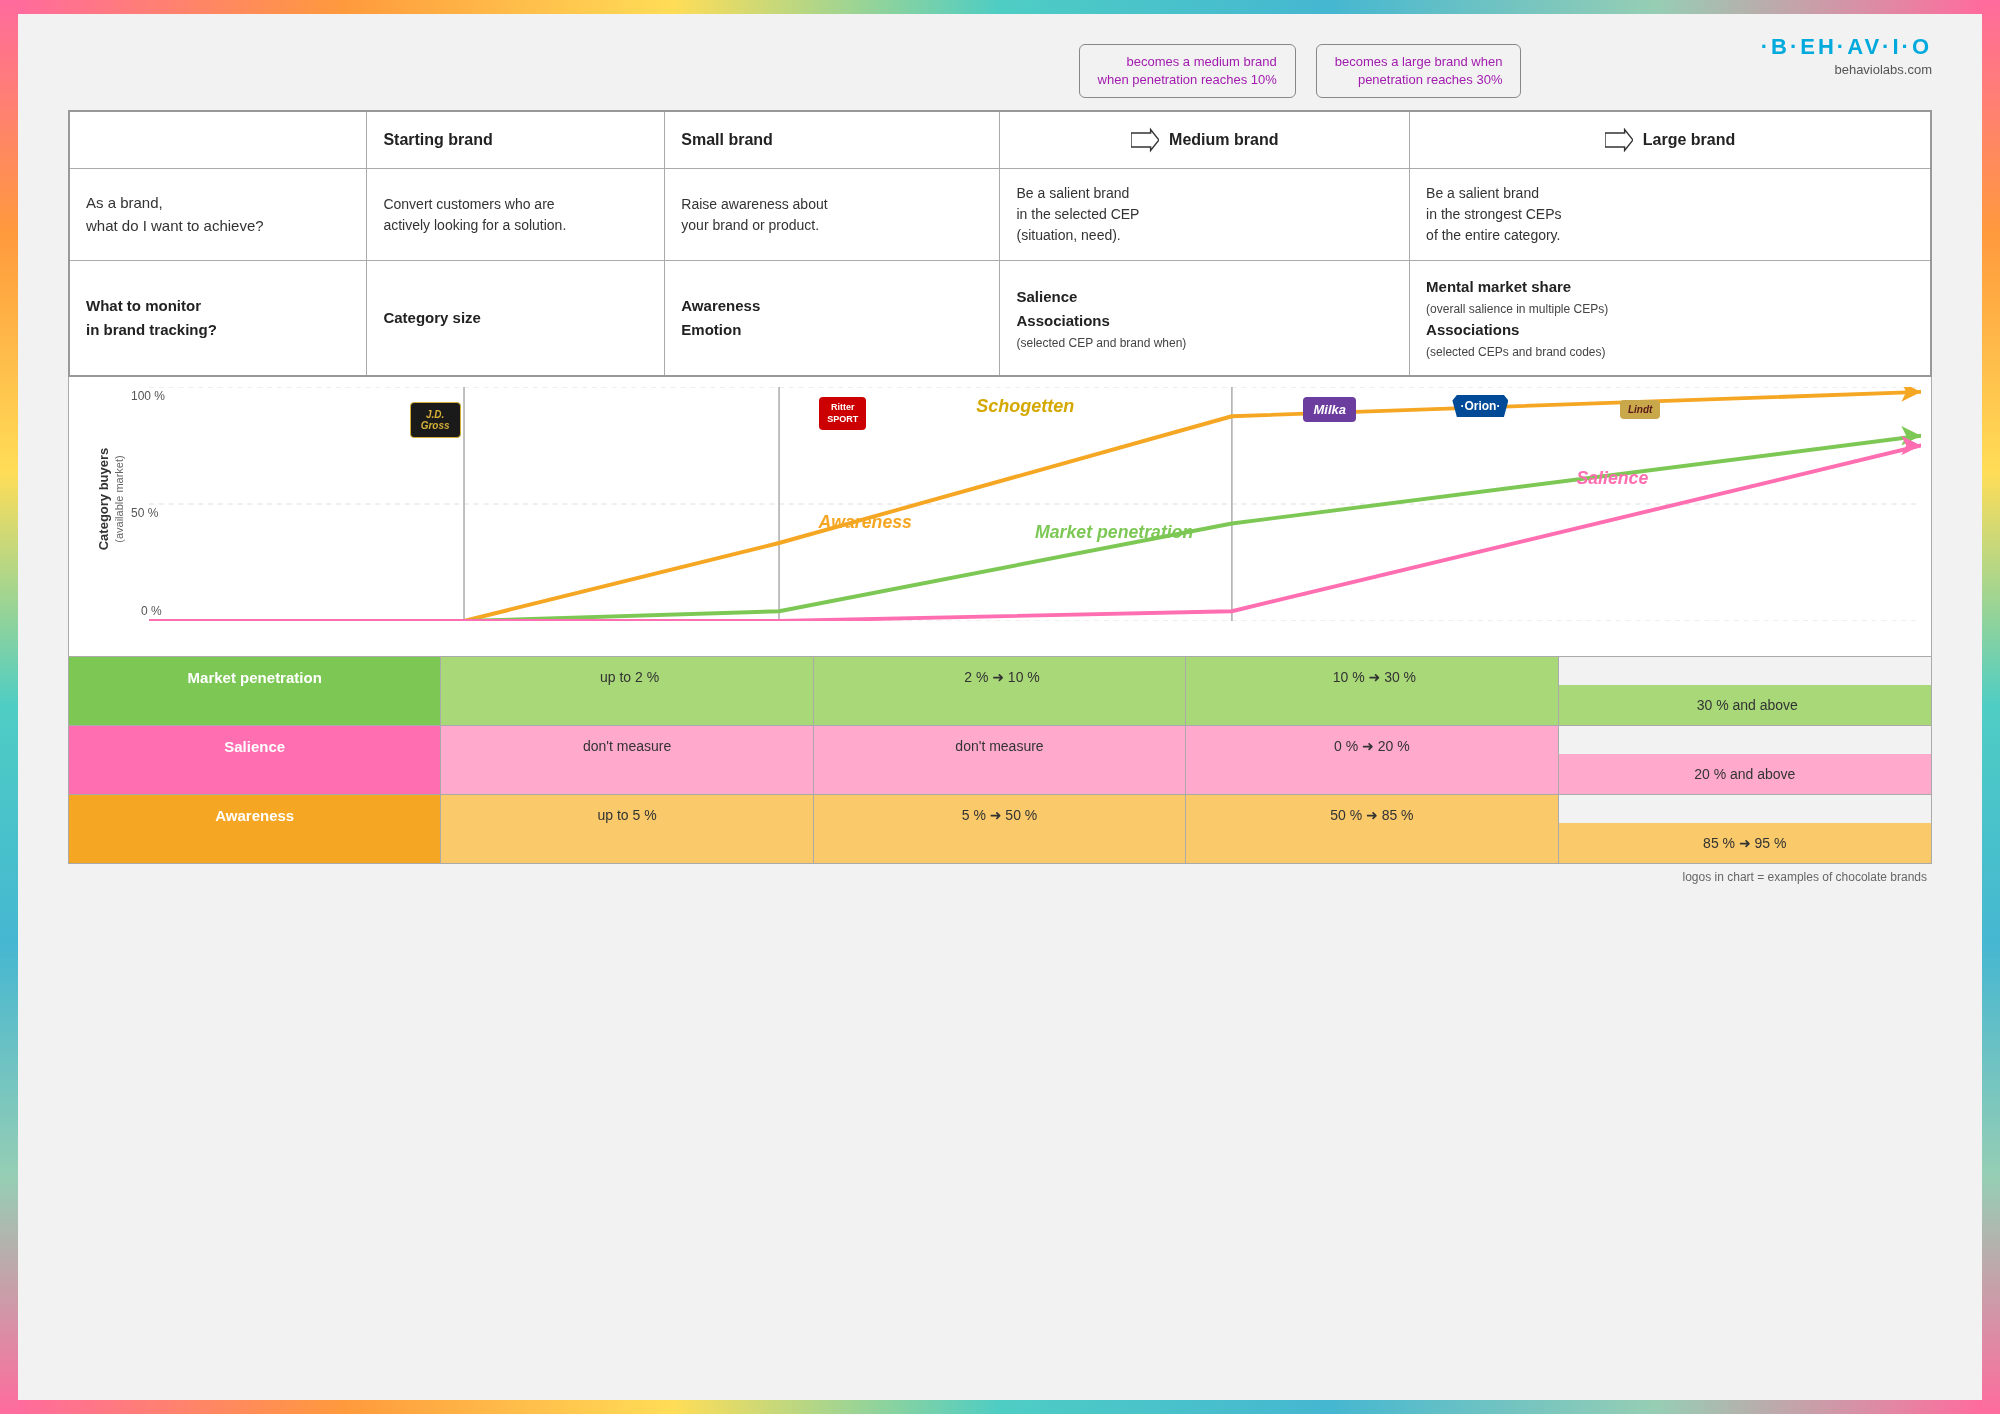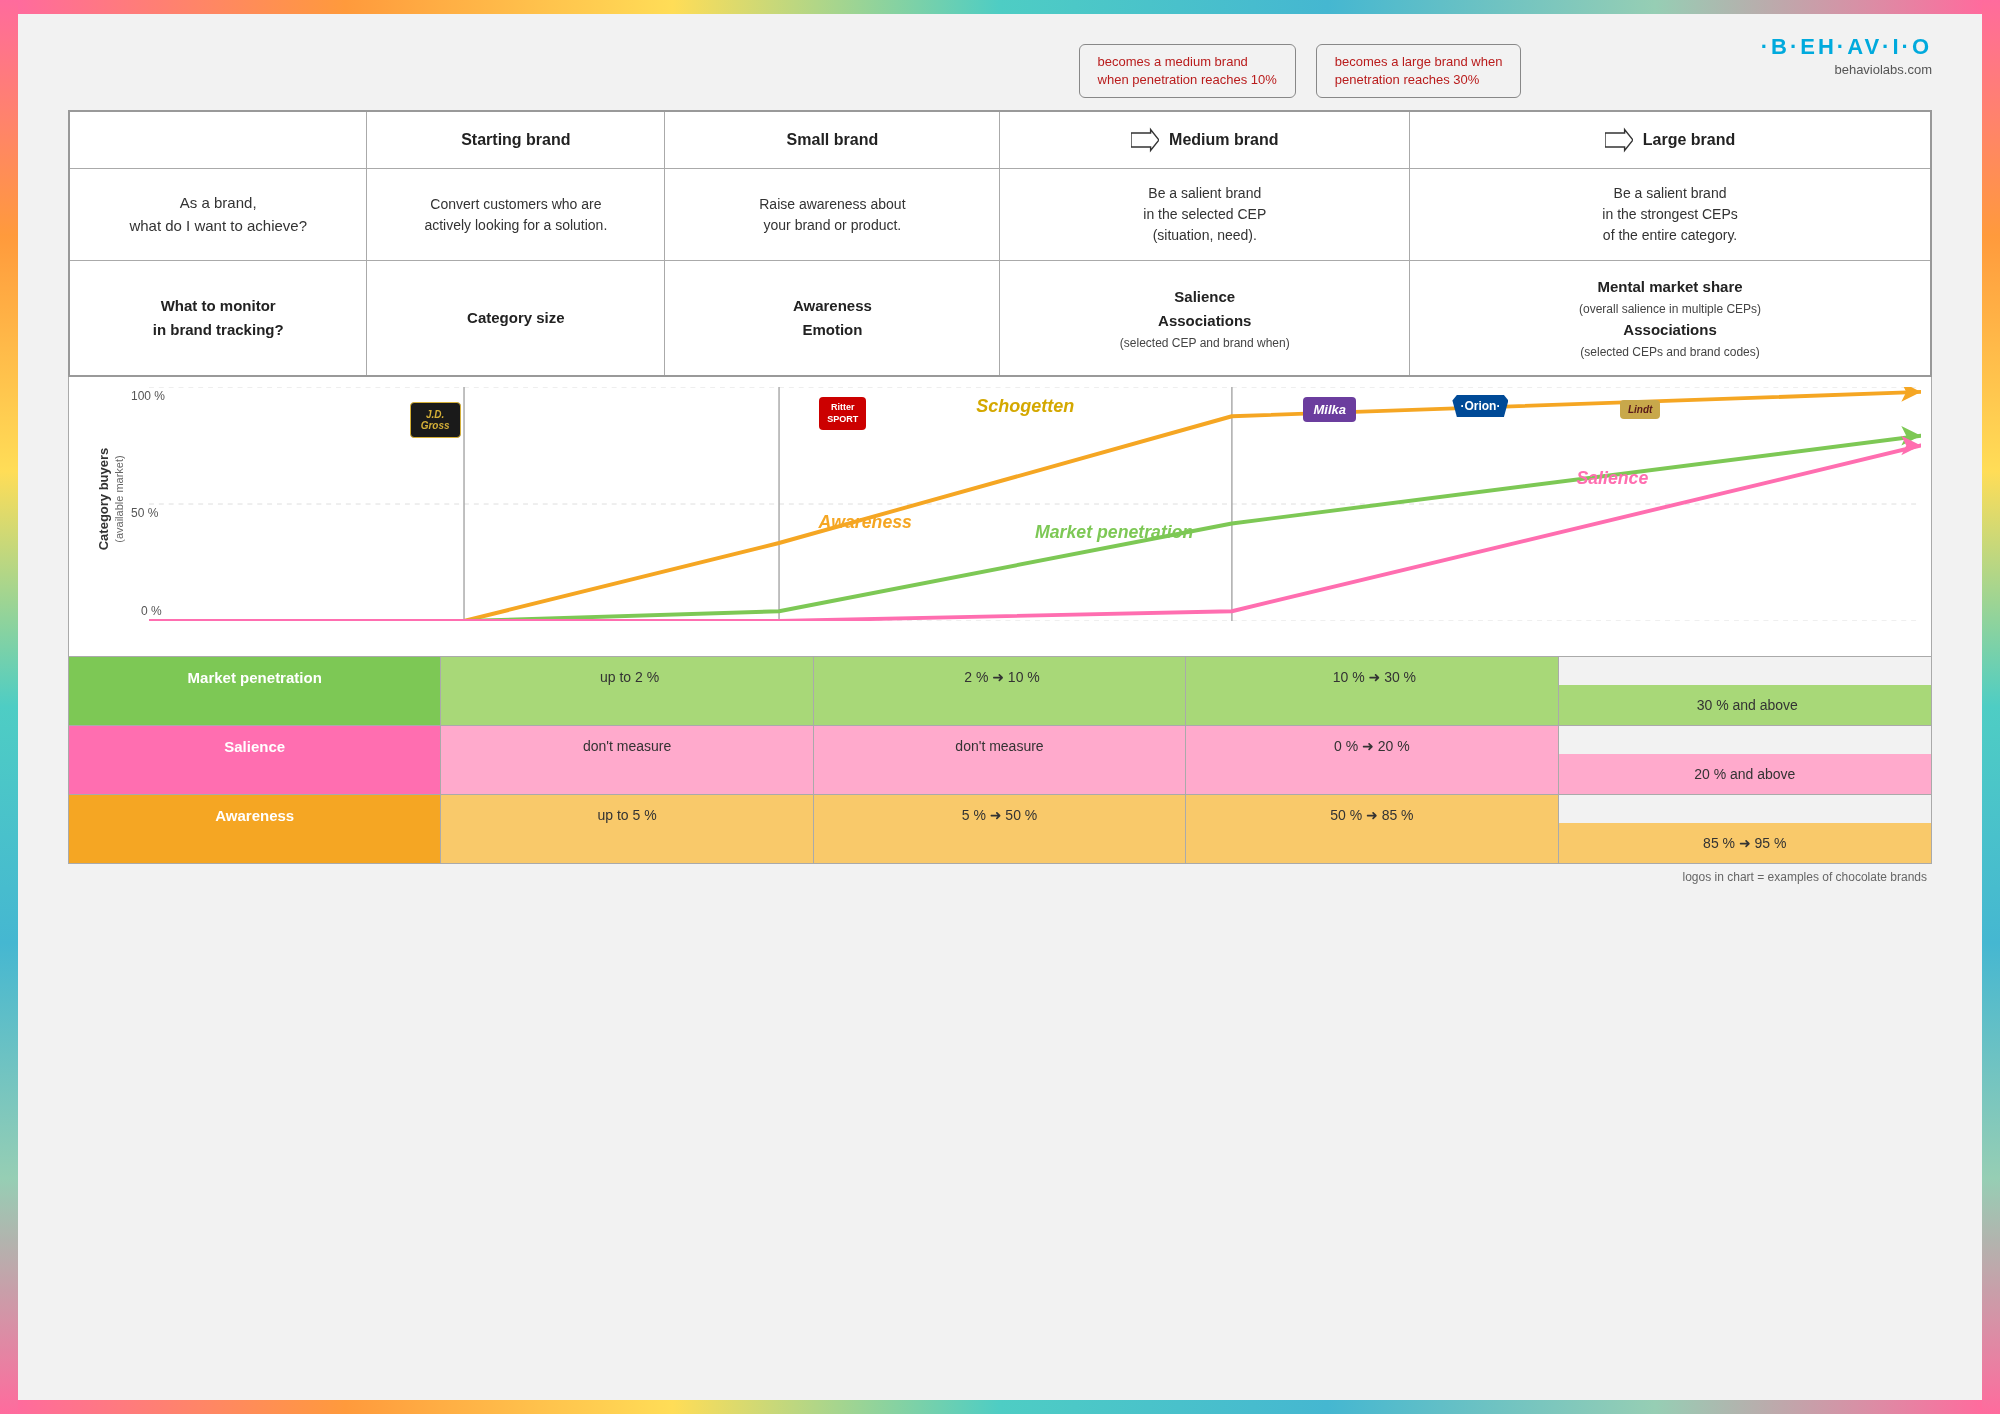--- a/index.html
+++ b/index.html
@@ -89,37 +89,37 @@
       justify-content: center;
       gap: 20px;
       margin-bottom: 12px;
       padding-left: 600px;
     }
     .annotation-box {
       border: 1.5px solid #888;
       border-radius: 6px;
       padding: 8px 18px;
       font-size: 13px;
-      color: #b91c1c;
+      color: #a21caf;
       background: #f2f2f2;
-      text-align: left;
+      text-align: right;
       line-height: 1.4;
     }
 
     
     .main-table {
       width: 100%;
       border-collapse: collapse;
       border: 2px solid #999;
       background: white;
     }
     .main-table th, .main-table td {
       border: 1.5px solid #aaa;
       padding: 14px 16px;
-      text-align: center;
+      text-align: left;
       vertical-align: middle;
     }
     .main-table thead th {
       font-size: 16px;
       font-weight: 700;
       color: #222;
       background: white;
     }
     .arrow-header {
       display: flex;

